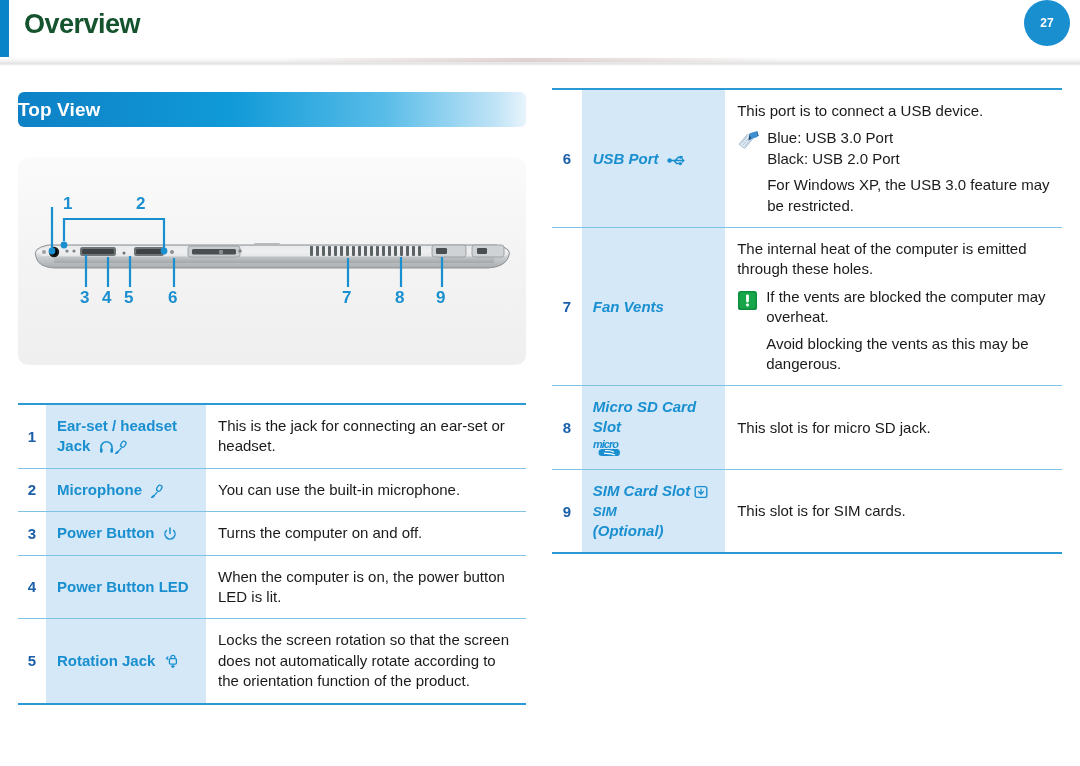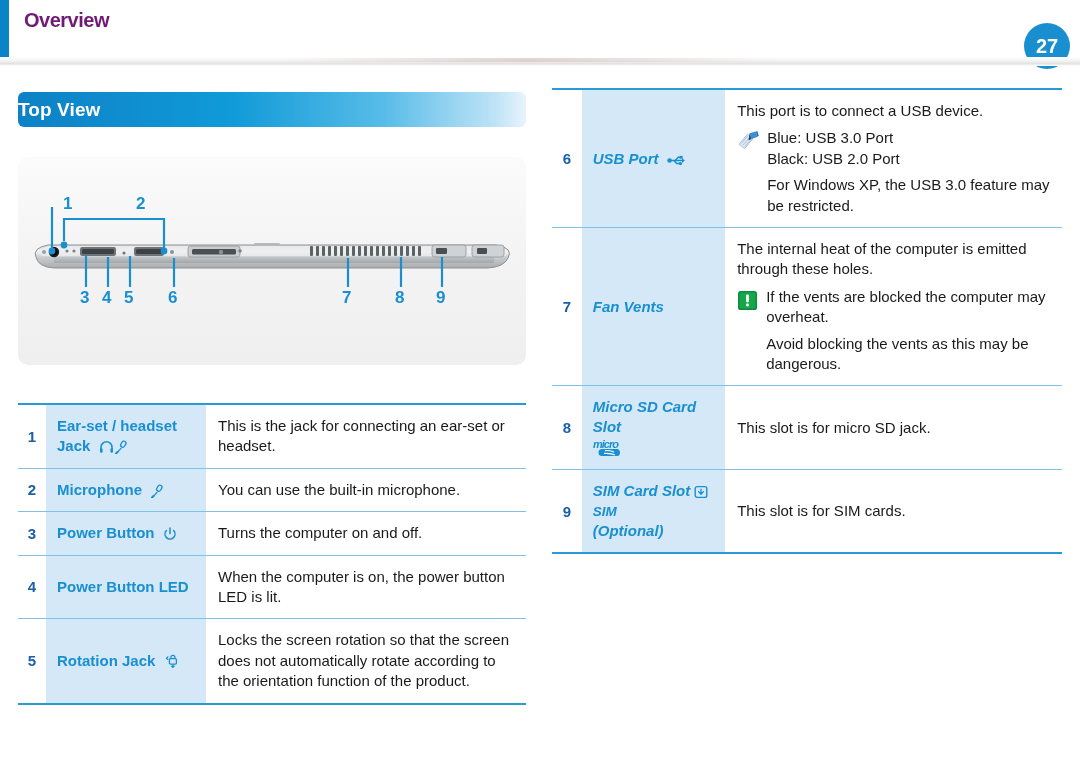--- a/index.html
+++ b/index.html
@@ -12,44 +12,44 @@
   .page { position: relative; width: 1080px; height: 766px; }
 
   
   .header { position: absolute; left: 0; top: 0; width: 1080px; height: 66px; }
   .header-accent {
     position: absolute; left: 0; top: 0; width: 9px; height: 57px;
     background: #0a84c8;
   }
   .header-title {
     position: absolute; left: 24px; top: 9px;
-    font-size: 20px; font-weight: bold; color: #701a75;
+    font-size: 27px; font-weight: bold; color: #14532d;
     letter-spacing: -0.5px;
   }
   .header-rule {
     position: absolute; left: 0; top: 57px; width: 1080px; height: 9px;
     background: linear-gradient(to bottom, #ffffff 0%, #f4f4f4 40%, #e2e2e2 75%, #ffffff 100%);
   }
   .header-rule:after {
     content: ""; position: absolute; left: 280px; top: 1px;
     width: 500px; height: 4px;
     background: linear-gradient(to right, rgba(220,205,205,0), rgba(205,180,180,.55), rgba(220,205,205,0));
   }
   .chapter-block {
     position: absolute; right: 72px; top: 10px;
     text-align: right; line-height: 1.32;
   }
   .chapter-line {
     font-size: 13.5px; font-weight: bold; color: #1a8fd0; white-space: nowrap;
   }
   .page-badge {
-    position: absolute; right: 10px; top: 23px;
+    position: absolute; right: 10px; top: 0;
     width: 46px; height: 46px; border-radius: 50%;
     background: #1a8fd0; color: #ffffff;
-    font-size: 20px; font-weight: bold;
+    font-size: 12px; font-weight: bold;
     display: flex; align-items: center; justify-content: center;
   }
 
   
   .section-bar {
     position: absolute; left: 18px; top: 92px;
     width: 508px; height: 35px; border-radius: 6px;
     background: linear-gradient(to right, #0e81c6 0%, #109ad8 42%, #58bce8 72%, #bfe3f6 94%, #e8f4fc 100%);
     display: flex; align-items: center;
   }

